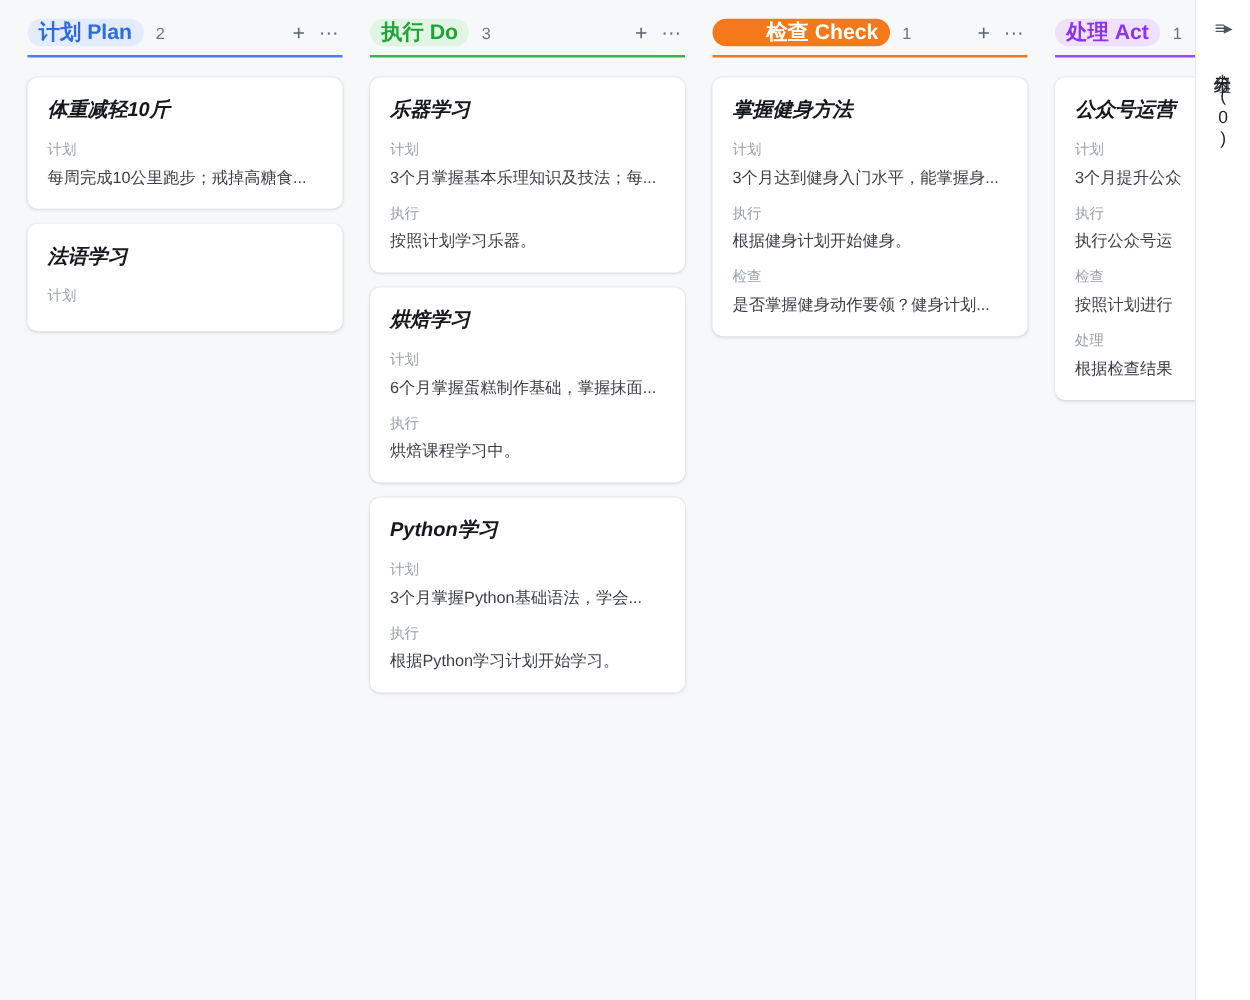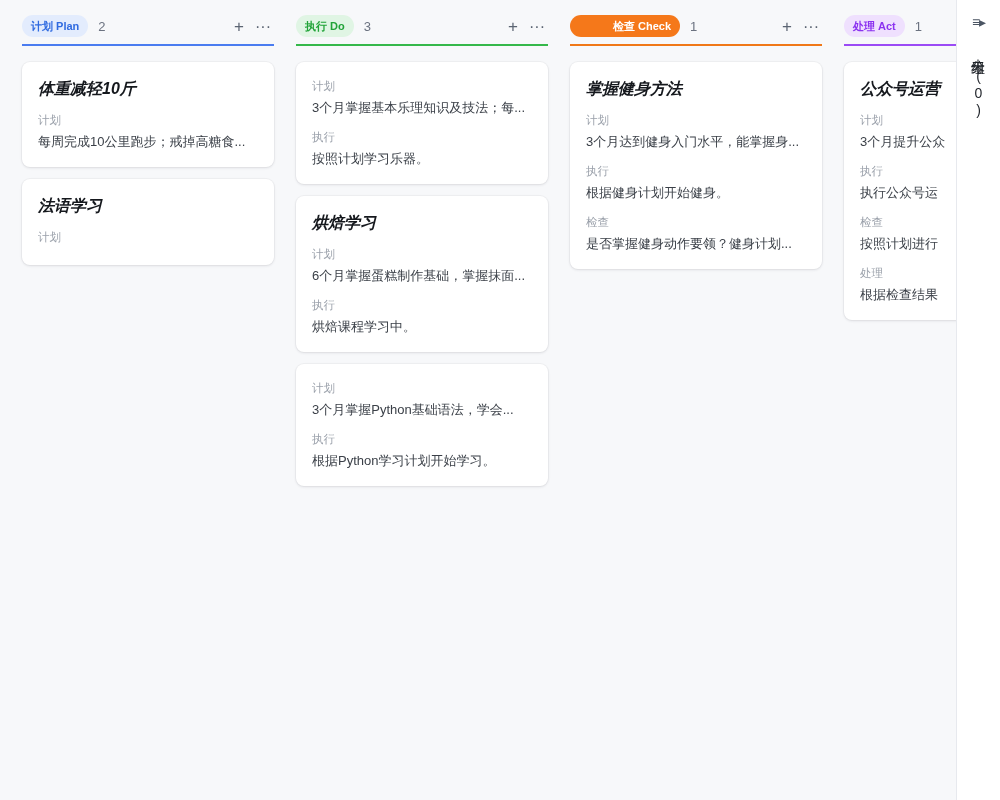--- a/index.html
+++ b/index.html
@@ -33,21 +33,21 @@
     height: 32px;
     padding-bottom: 6px;
     border-bottom: 2px solid #dfe3e8;
   }
   .col-header.plan   { border-bottom-color: #4a7cf0; }
   .col-header.do     { border-bottom-color: #35b84a; }
   .col-header.check  { border-bottom-color: #f07818; }
   .col-header.act    { border-bottom-color: #9b4bf5; }
 
   .tag {
-    font-size: 11px;
+    font-size: 17px;
     font-weight: bold;
     padding: 3px 9px;
     border-radius: 12px;
     line-height: 16px;
     white-space: nowrap;
   }
   .tag.plan  { background: #e3ecfd; color: #2f6ae0; }
   .tag.do    { background: #e0f5e4; color: #21a338; }
   .tag.check { background: #f5781a; color: #ffffff; padding-left: 43px; }
   .tag.act   { background: #efe0fe; color: #8b32f0; }
@@ -167,20 +167,21 @@
   <div class="column">
     <div class="col-header do">
       <span class="tag do">执行 Do</span>
       <span class="count">3</span>
       <span class="hdr-spacer"></span>
       <span class="hdr-btn">+</span>
       <span class="hdr-btn dots">···</span>
     </div>
     <div class="cards">
       <div class="card">
+        <div class="card-title">乐器学习</div>
         <div class="field">
           <div class="field-label">计划</div>
           <div class="field-value">3个月掌握基本乐理知识及技法；每...</div>
         </div>
         <div class="field">
           <div class="field-label">执行</div>
           <div class="field-value">按照计划学习乐器。</div>
         </div>
       </div>
       <div class="card">
@@ -188,20 +189,21 @@
         <div class="field">
           <div class="field-label">计划</div>
           <div class="field-value">6个月掌握蛋糕制作基础，掌握抹面...</div>
         </div>
         <div class="field">
           <div class="field-label">执行</div>
           <div class="field-value">烘焙课程学习中。</div>
         </div>
       </div>
       <div class="card">
+        <div class="card-title">Python学习</div>
         <div class="field">
           <div class="field-label">计划</div>
           <div class="field-value">3个月掌握Python基础语法，学会...</div>
         </div>
         <div class="field">
           <div class="field-label">执行</div>
           <div class="field-value">根据Python学习计划开始学习。</div>
         </div>
       </div>
     </div>

